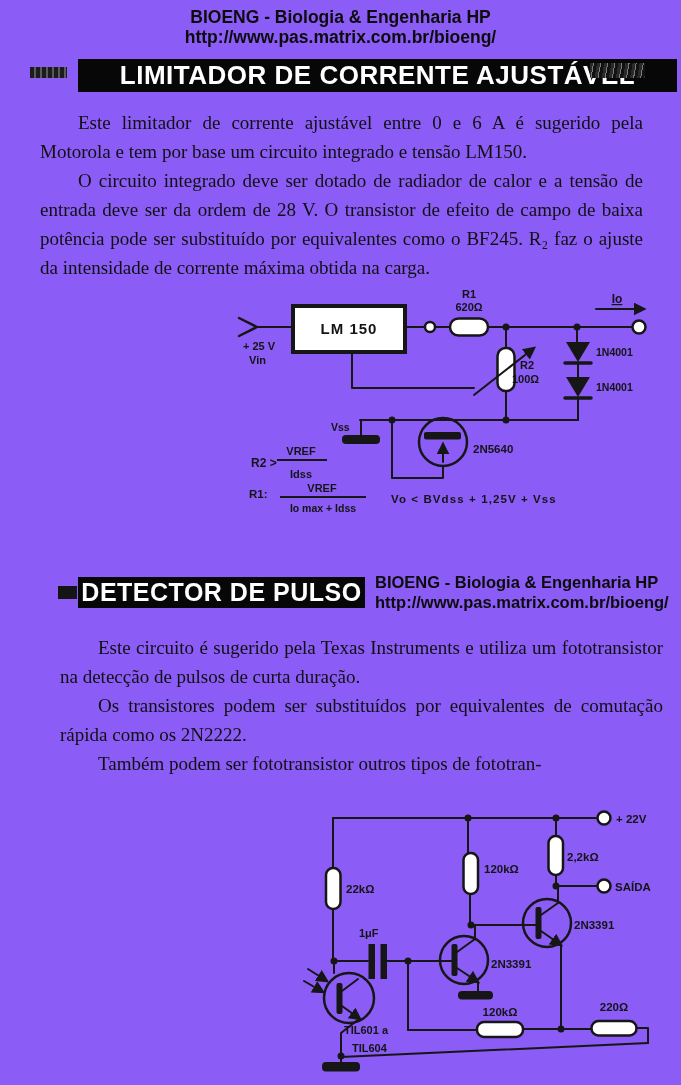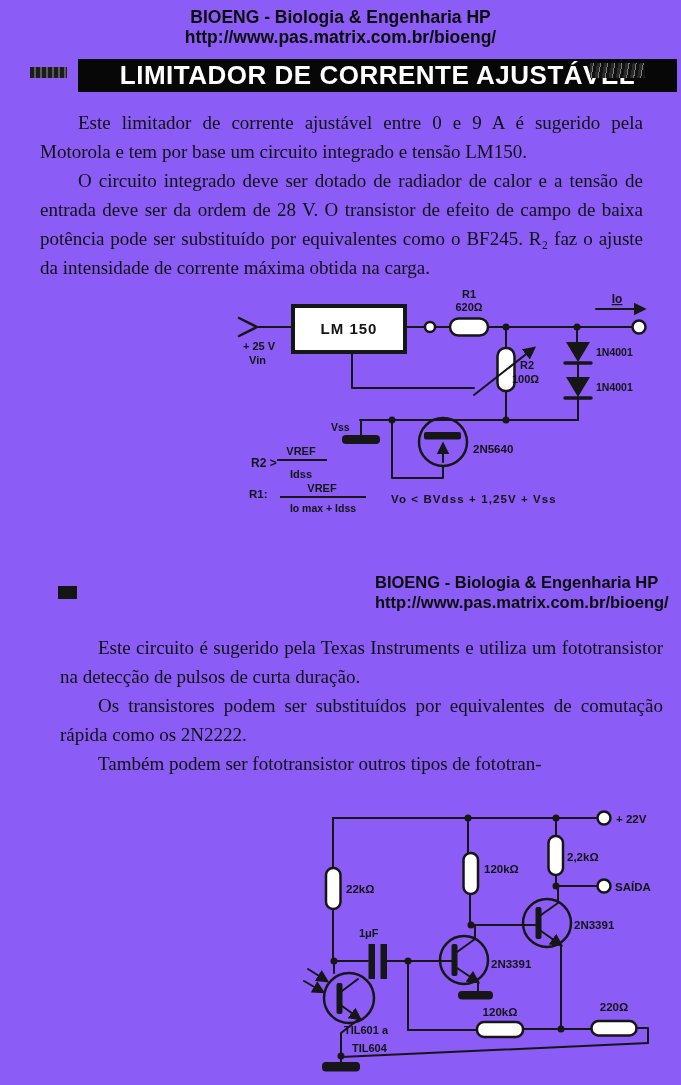--- a/index.html
+++ b/index.html
@@ -61,21 +61,21 @@
     <div>http://www.pas.matrix.com.br/bioeng/</div>
   </div>
 
   <div class="dash" id="dash1L"></div>
   <div class="banner" id="banner1">
     <span>LIMITADOR DE CORRENTE AJUSTÁVEL</span>
   </div>
   <div class="dash" id="dash1R"></div>
 
   <div class="bodytext" id="sec1-text">
-    <p class="para">Este limitador de corrente ajustável entre 0 e 9 A é sugerido pela Motorola e tem por base um circuito integrado e tensão LM150.</p>
+    <p class="para">Este limitador de corrente ajustável entre 0 e 6 A é sugerido pela Motorola e tem por base um circuito integrado e tensão LM150.</p>
     <p class="para">O circuito integrado deve ser dotado de radiador de calor e a tensão de entrada deve ser da ordem de 28 V. O transistor de efeito de campo de baixa potência pode ser substituído por equivalentes como o BF245. R₂ faz o ajuste da intensidade de corrente máxima obtida na carga.</p>
   </div>
 
   <svg id="c1" class="circuit" viewBox="230 283 451 240">
     <defs>
       <marker id="ah1" viewBox="0 0 10 10" refX="8" refY="5" markerWidth="6.5" markerHeight="6.5" orient="auto-start-reverse">
         <path d="M0 0 L10 5 L0 10 z" fill="#161616"></path>
       </marker>
     </defs>
 
@@ -155,20 +155,23 @@
       <text class="t11" x="301" y="478" text-anchor="middle">Idss</text>
       <text class="t115" x="249" y="498">R1:</text>
       <text class="t11" x="322" y="492" text-anchor="middle">VREF</text>
       <path class="fr" d="M280 497 H366"></path>
       <text class="t10" x="323" y="512" text-anchor="middle">Io max + Idss</text>
       <text class="t115 sp" x="391" y="503">Vo &lt; BVdss + 1,25V + Vss</text>
     </g>
   </svg>
 
   <div class="dash" id="dash2L"></div>
+  <div class="banner" id="banner2">
+    <span>DETECTOR DE PULSO</span>
+  </div>
   <div id="sec2-header">
     <div>BIOENG - Biologia &amp; Engenharia HP</div>
     <div>http://www.pas.matrix.com.br/bioeng/</div>
   </div>
 
   <div class="bodytext" id="sec2-text">
     <p class="para">Este circuito é sugerido pela Texas Instruments e utiliza um fototransistor na detecção de pulsos de curta duração.</p>
     <p class="para">Os transistores podem ser substituídos por equivalentes de comutação rápida como os 2N2222.</p>
     <p class="para">Também podem ser fototransistor outros tipos de fototran-</p>
   </div>

